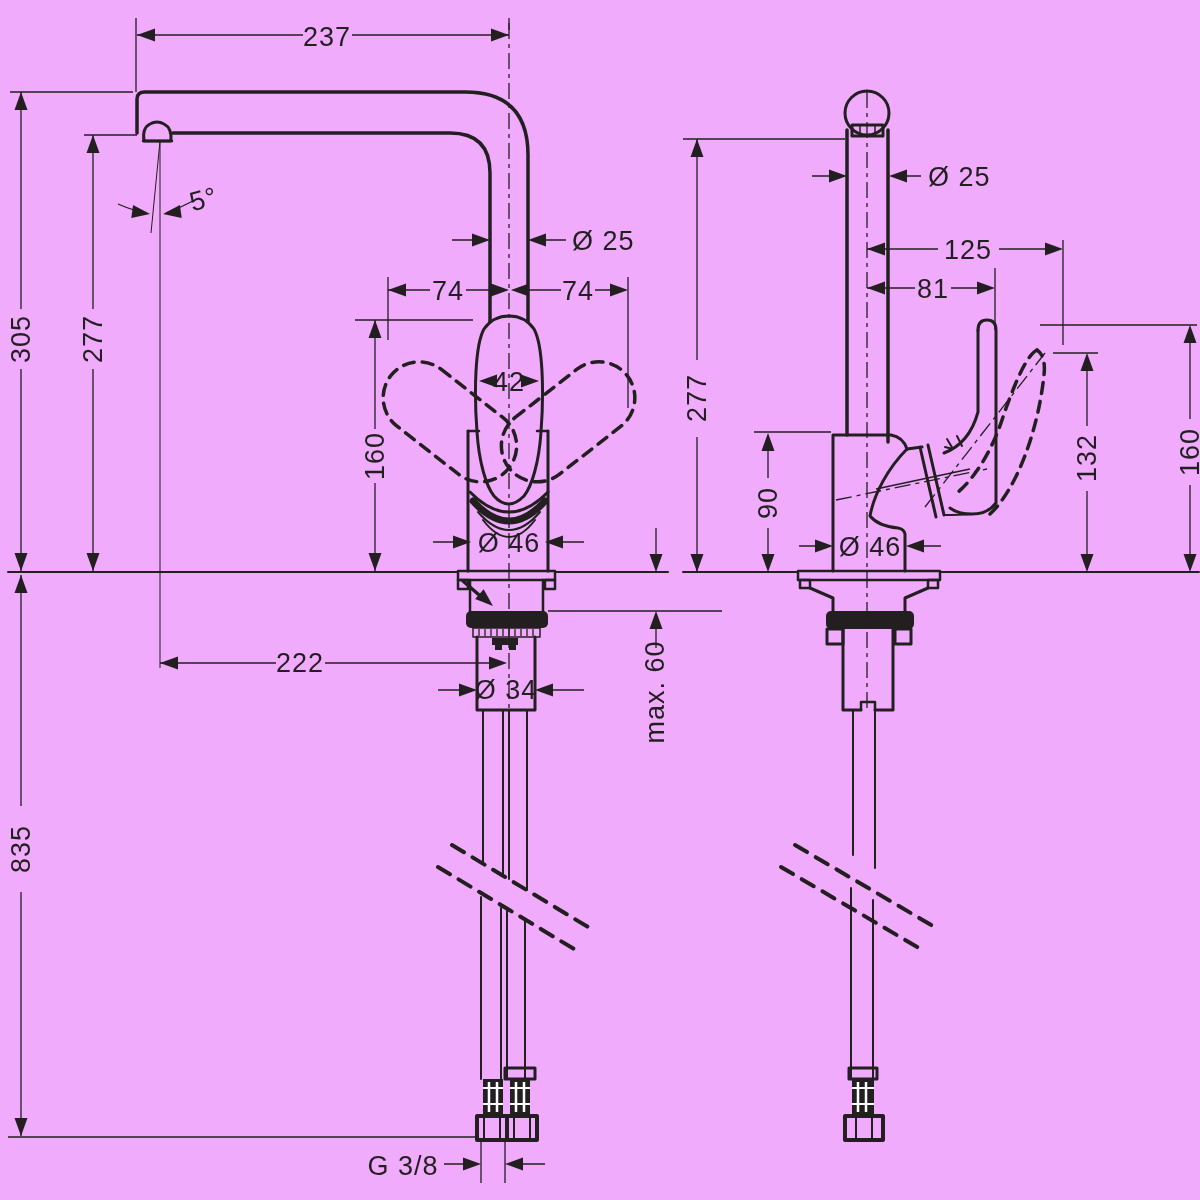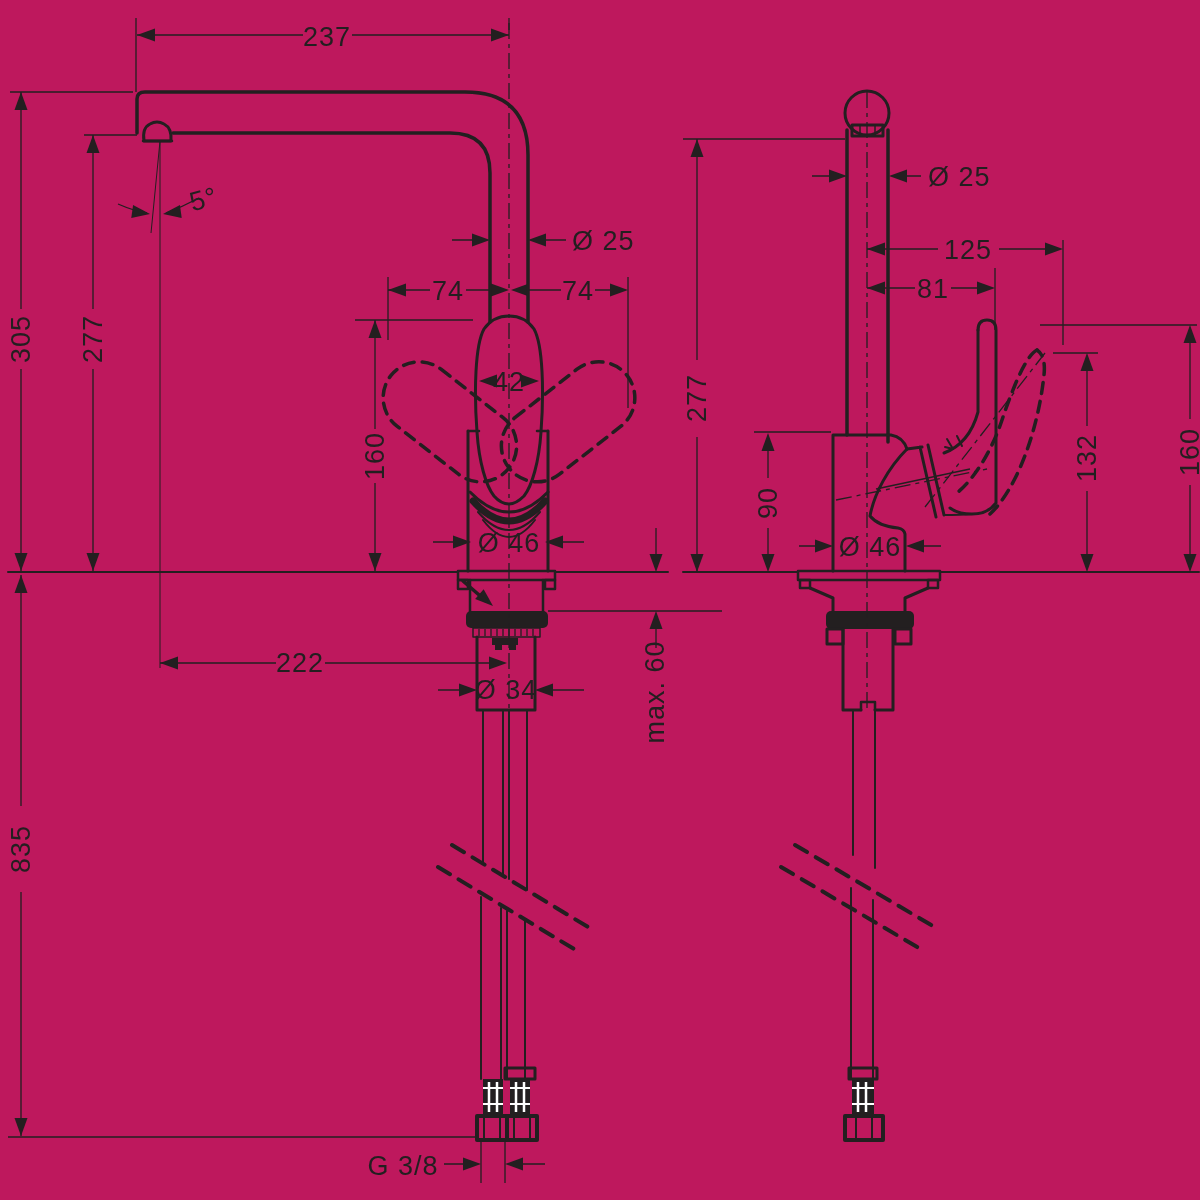--- a/index.html
+++ b/index.html
@@ -1,16 +1,16 @@
 <!DOCTYPE html>
 <html><head>
 <meta charset="utf-8">
 <style>
   html,body{margin:0;padding:0;background:#ffffff;}
-  .stage{position:relative;width:1200px;height:1200px;background:#be185d;overflow:hidden;}
+  .stage{position:relative;width:1200px;height:1200px;background:#f0abfc;overflow:hidden;}
   svg{display:block;}
   .dim-text{font-family:"Liberation Sans", sans-serif;font-size:27px;letter-spacing:1px;fill:#231f20;}
   .outline{stroke:#231f20;fill:none;stroke-linejoin:round;stroke-linecap:round;}
   .thin{stroke:#231f20;fill:none;stroke-width:1.3;}
   .arrow{fill:#231f20;stroke:none;}
 </style>
 </head>
 <body>
 
 <div class="stage">

